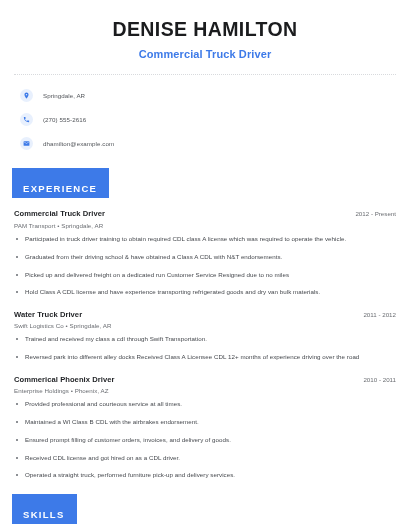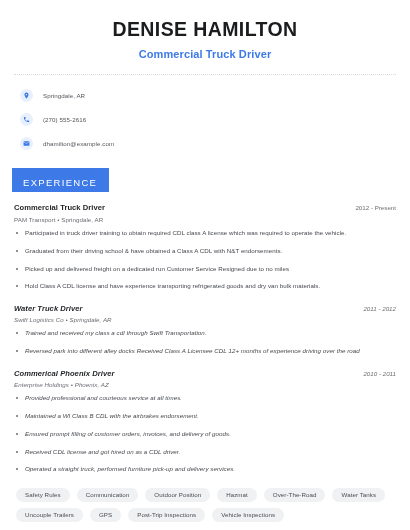--- a/index.html
+++ b/index.html
@@ -81,23 +81,23 @@
     color: #53565b;
     letter-spacing: 0.06px;
   }
 
   
   .section-badge {
     display: inline-block;
     background: #3d7ae8;
     color: #ffffff;
     font-size: 9.5px;
-    font-weight: normal;
+    font-weight: bold;
     letter-spacing: 1.3px;
-    padding: 9px 12px 4px 11px;
+    padding: 15px 12px 4px 11px;
     margin-left: -2px;
   }
 
   .section { margin-top: 16px; }
 
   .section-body { margin-top: 11px; }
 
   
   .entry { margin-bottom: 2px; }
 
@@ -147,21 +147,21 @@
   .bullets li::before {
     content: "";
     position: absolute;
     left: 2px;
     top: 3px;
     width: 2px;
     height: 2px;
     background: #8d9095;
   }
 
-  .entry + .entry { margin-top: 13px; font-style: italic; }
+  .entry + .entry { margin-top: 13px; }
 
   
   .skills-section { margin-top: 14px; }
 
   .skill-tags {
     display: flex;
     flex-wrap: wrap;
     gap: 6px 7px;
     margin-top: 12px;
     padding: 0 2px;
@@ -262,20 +262,21 @@
           <li>Ensured prompt filling of customer orders, invoices, and delivery of goods.</li>
           <li>Received CDL license and got hired on as a CDL driver.</li>
           <li>Operated a straight truck, performed furniture pick-up and delivery services.</li>
         </ul>
       </div>
 
     </div>
   </div>
 
   <div class="skills-section">
+    <div class="section-badge">SKILLS</div>
 
     <div class="skill-tags">
       <span class="skill-tag">Safety Rules</span>
       <span class="skill-tag">Communication</span>
       <span class="skill-tag">Outdoor Position</span>
       <span class="skill-tag">Hazmat</span>
       <span class="skill-tag">Over-The-Road</span>
       <span class="skill-tag">Water Tanks</span>
       <span class="skill-tag">Uncouple Trailers</span>
       <span class="skill-tag">GPS</span>

